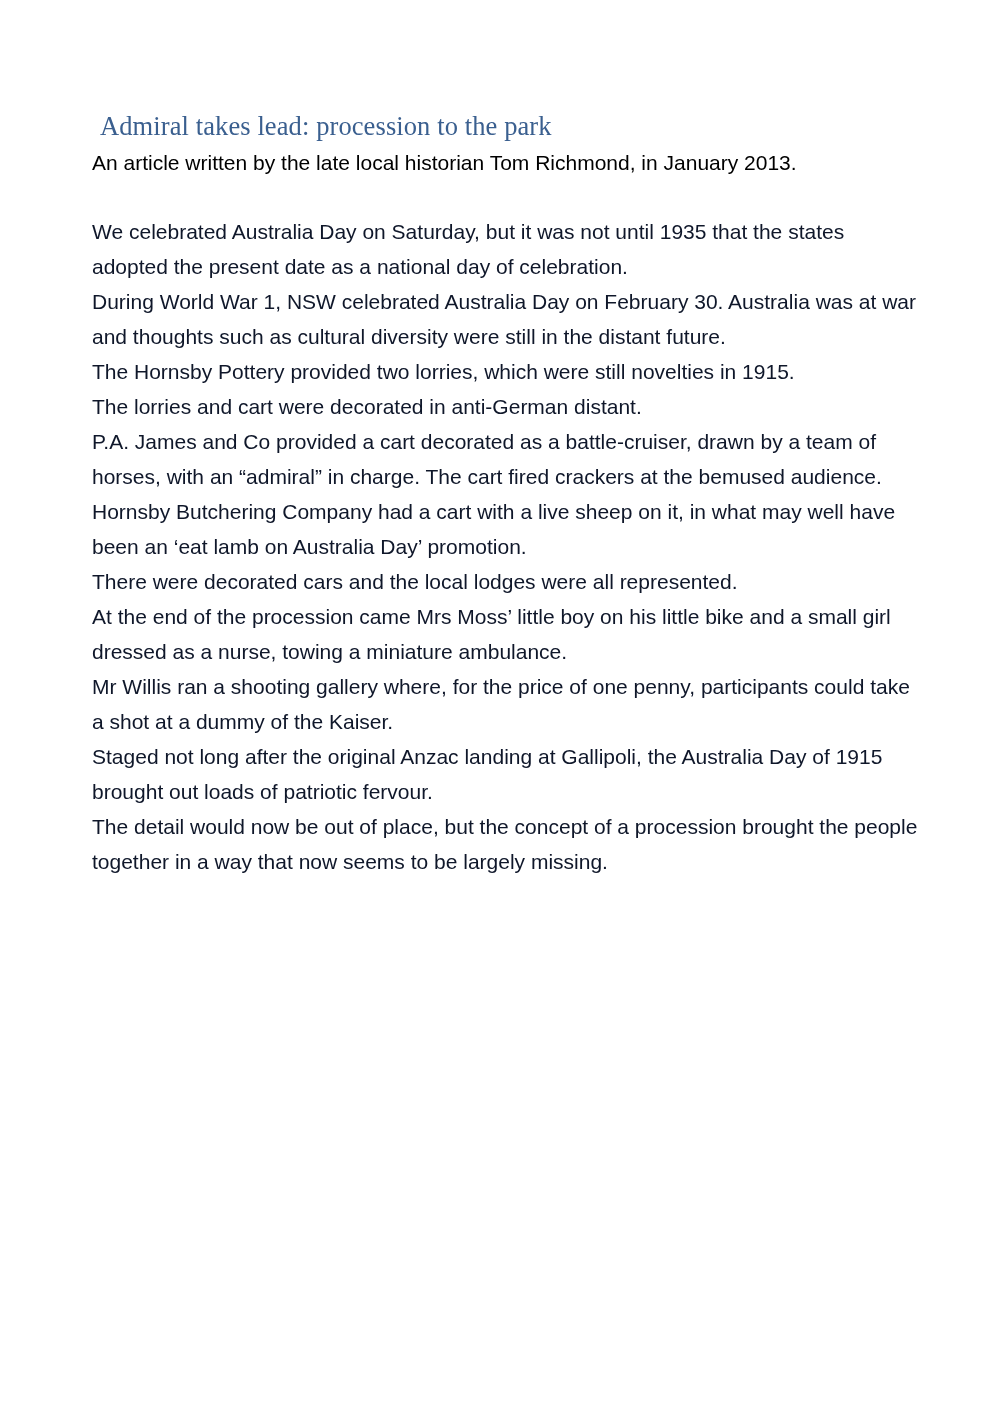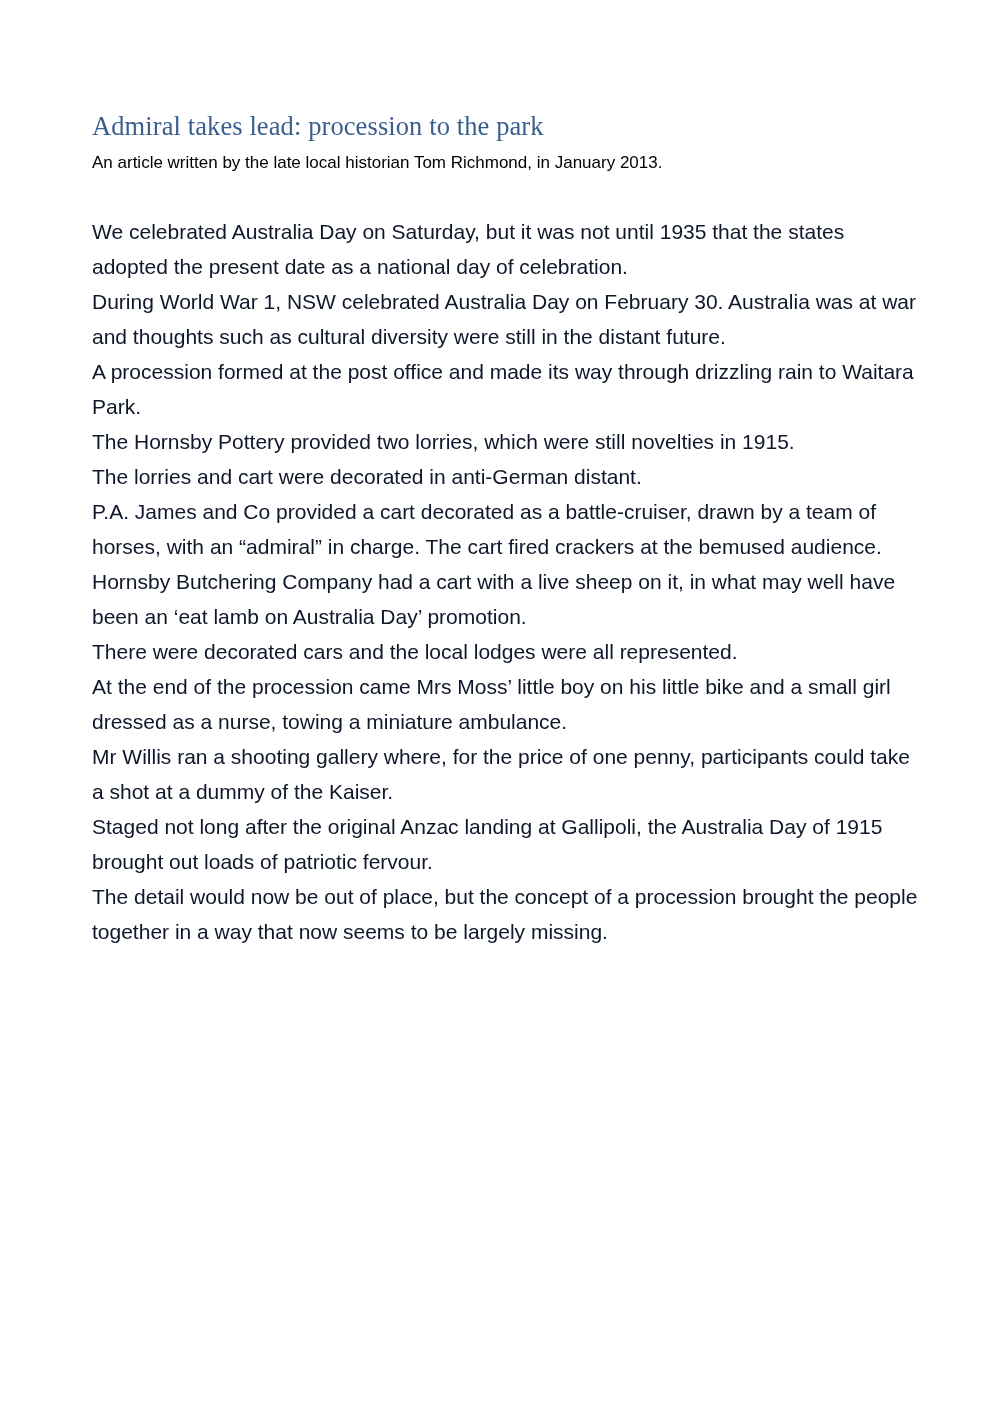--- a/index.html
+++ b/index.html
@@ -37,21 +37,21 @@
     font-weight: normal;
     line-height: 1.22;
     color: #3a5f8f;
     margin: 0 0 0 0;
     letter-spacing: 0.1px;
     white-space: nowrap;
   }
 
   .byline {
     font-family: "Liberation Sans", sans-serif;
-    font-size: 17px;
+    font-size: 21px;
     line-height: 34px;
     color: #000000;
     margin: 4px 0 0 0;
     white-space: nowrap;
   }
 
   .spacer-line {
     height: 34px;
   }
 
@@ -69,30 +69,29 @@
     text-align: left;
     hyphens: none;
   }
 </style>
 </head>
 <body>
 
 <div class="page">
   <div class="content">
 
-    <h1 class="doc-title" style="color: rgb(58, 95, 143);">Admiral takes lead: procession to the park</h1>
+    <h1 class="doc-title" style="color: rgb(58, 95, 143); margin-left: 8px;">Admiral takes lead: procession to the park</h1>
 
     <p class="byline">An article written by the late local historian Tom Richmond, in January 2013.</p>
 
     <div class="spacer-line"></div>
 
     <div class="body-block">
         <p>We celebrated Australia Day on Saturday, but it was not until 1935 that the states adopted the present date as a national day of celebration.</p>
         <p>During World War 1, NSW celebrated Australia Day on February 30. Australia was at war and thoughts such as cultural diversity were still in the distant future.</p>
-        <p>A procession formed at the post office and made its way through drizzling rain to Waitara Park.</p>
         <p>The Hornsby Pottery provided two lorries, which were still novelties in 1915.</p>
         <p>The lorries and cart were decorated in anti-German distant.</p>
         <p>P.A. James and Co provided a cart decorated as a battle-cruiser, drawn by a team of horses, with an “admiral” in charge. The cart fired crackers at the bemused audience.</p>
         <p>Hornsby Butchering Company had a cart with a live sheep on it, in what may well have been an ‘eat lamb on Australia Day’ promotion.</p>
         <p>There were decorated cars and the local lodges were all represented.</p>
         <p>At the end of the procession came Mrs Moss’ little boy on his little bike and a small girl dressed as a nurse, towing a miniature ambulance.</p>
         <p>Mr Willis ran a shooting gallery where, for the price of one penny, participants could take a shot at a dummy of the Kaiser.</p>
         <p>Staged not long after the original Anzac landing at Gallipoli, the Australia Day of 1915 brought out loads of patriotic fervour.</p>
         <p>The detail would now be out of place, but the concept of a procession brought the people together in a way that now seems to be largely missing.</p>
       </div>

